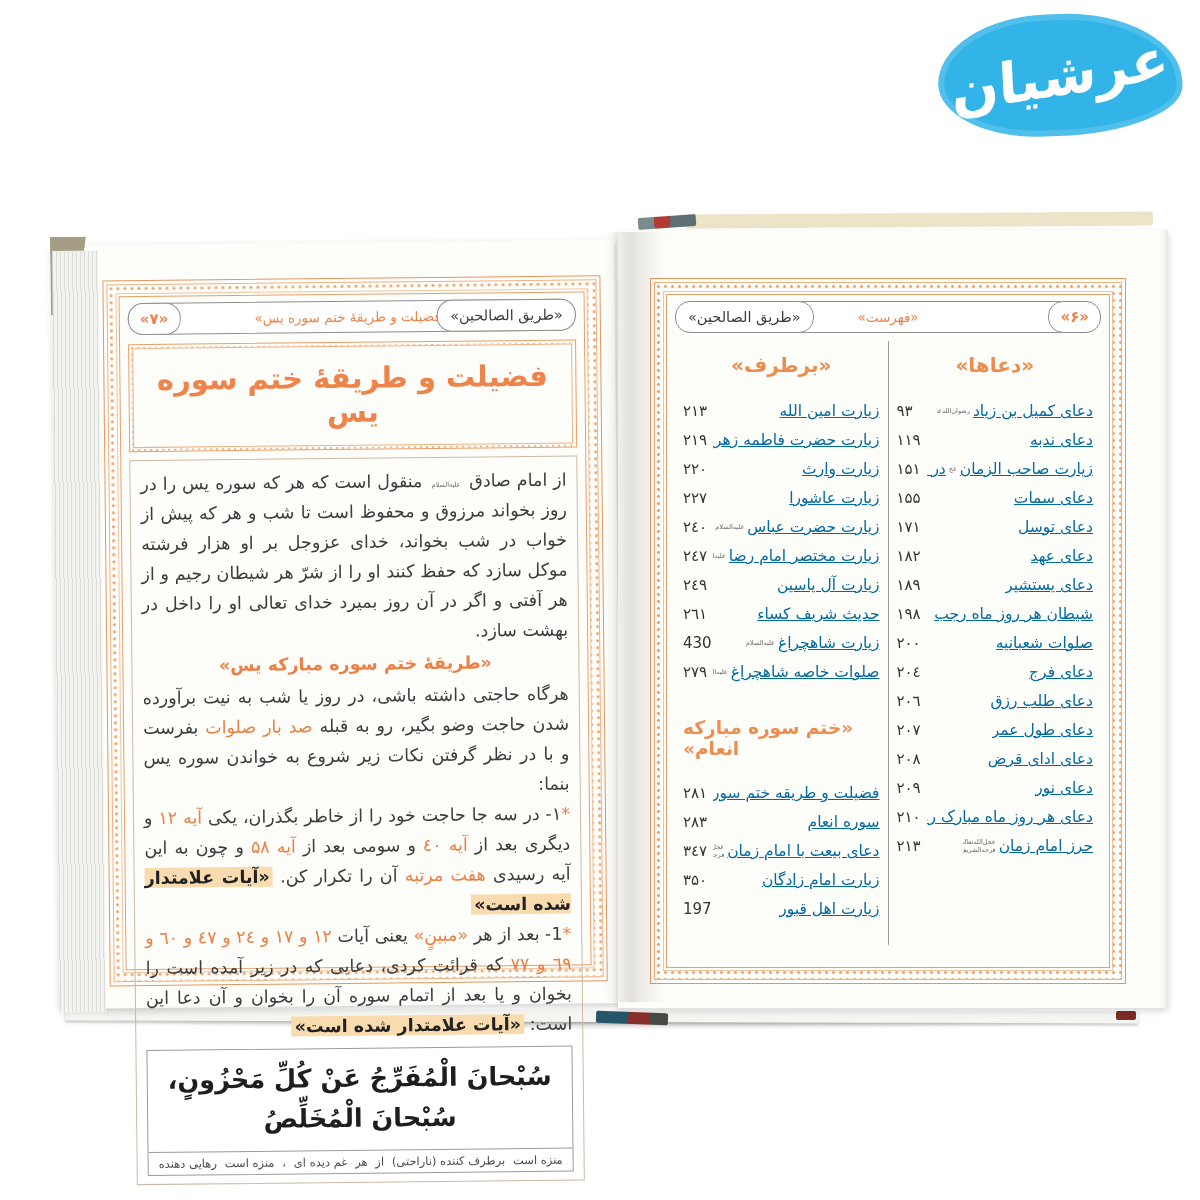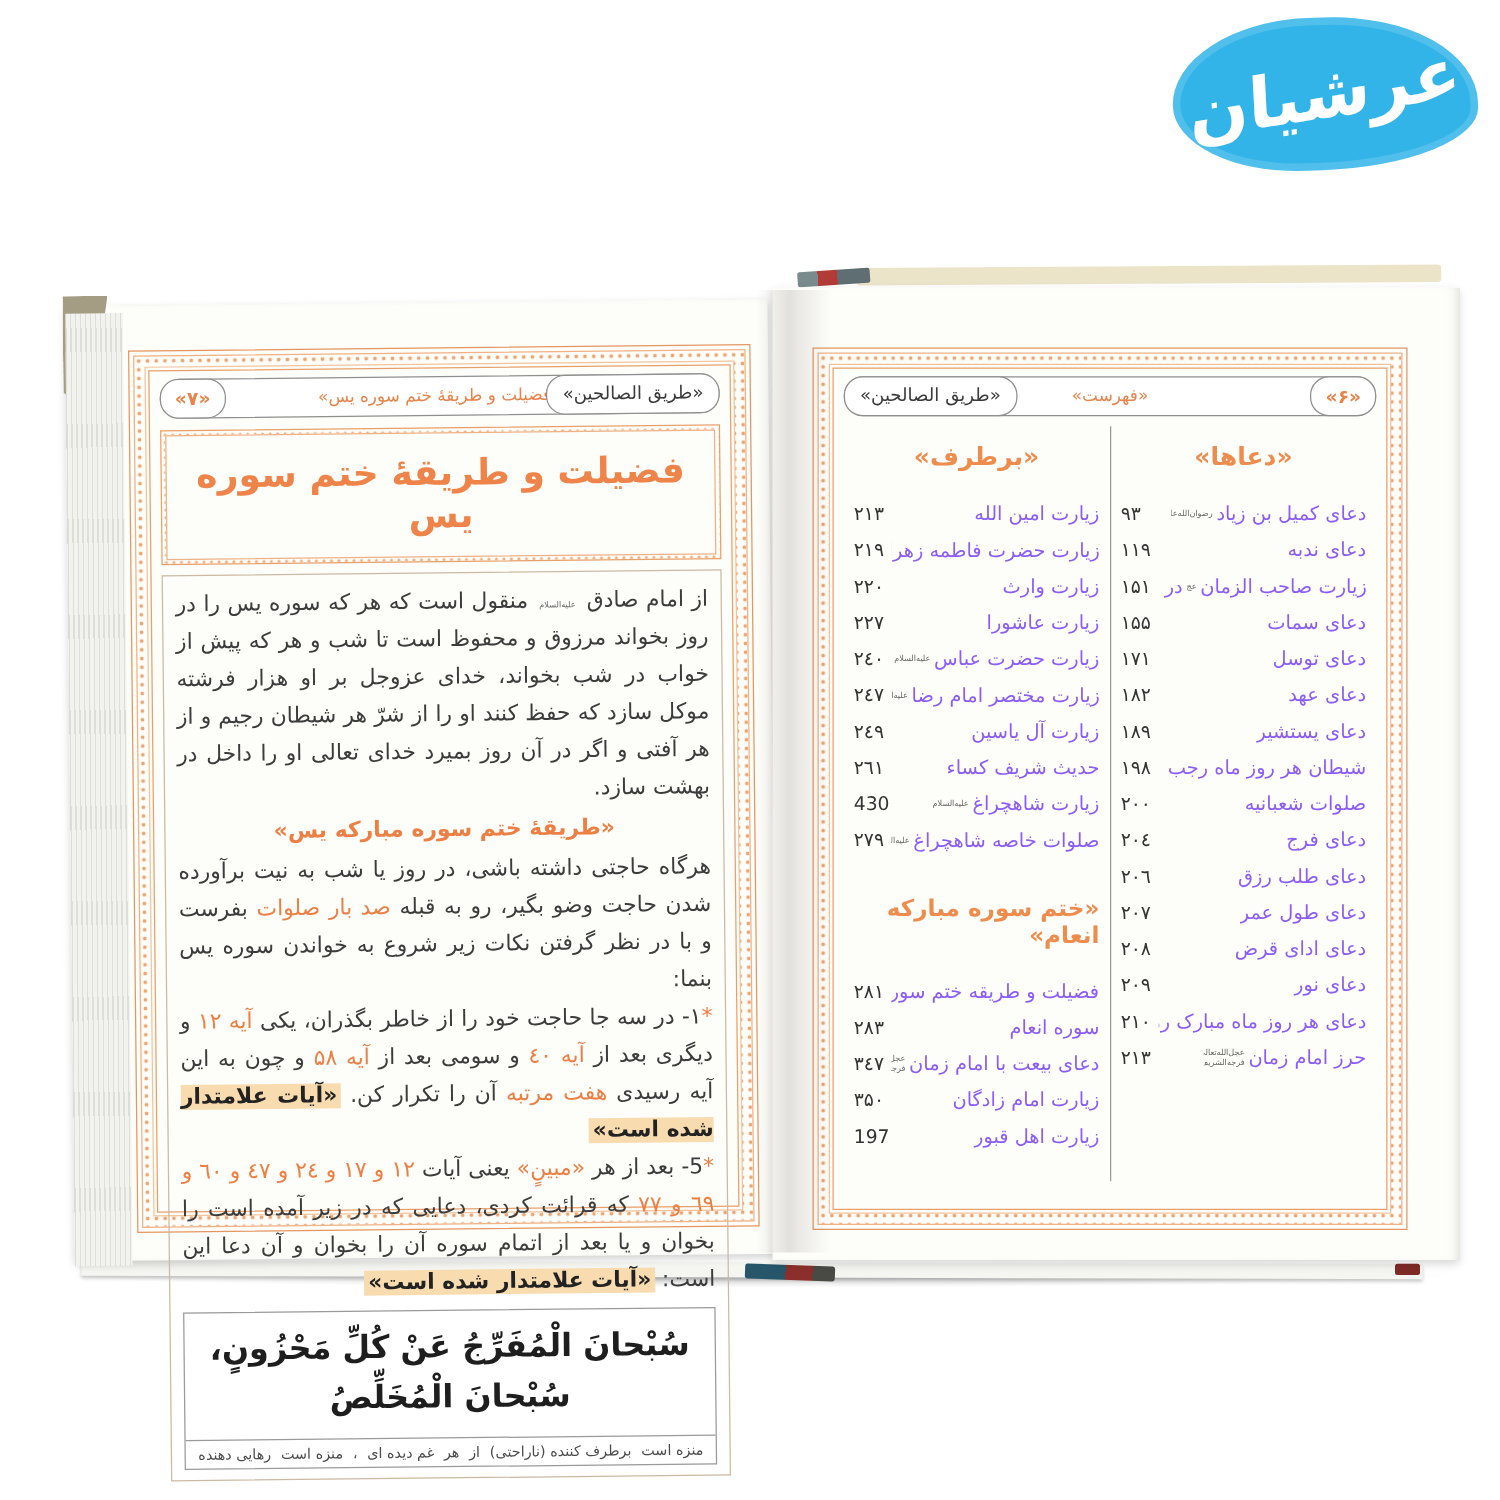--- a/index.html
+++ b/index.html
@@ -88,25 +88,25 @@
             align-items:center;padding:4px 6px;font-size:11.5px;color:#4a4a4a;}
 
   
   .toc{display:flex;direction:rtl;margin-top:6px;height:calc(100% - 40px);}
   .toc-col{flex:1 1 0;padding:0 8px;min-width:0;}
   .toc-divider{width:1px;background:#9a9a9a;margin:2px 0 14px;}
   .col-title{text-align:center;color:#ee8c4e;font-weight:bold;font-size:20px;margin:14px 0 24px;}
   .toc-row{display:flex;direction:rtl;justify-content:space-between;align-items:center;
            margin-bottom:8px;line-height:21px;}
   .row-main{display:flex;align-items:center;white-space:nowrap;overflow:hidden;min-width:0;}
-  .row-label{font-size:15.5px;color:#8b5cf6;}
+  .row-label{font-size:15.5px;color:#0369a1;text-decoration:underline;}
   .seal{font-size:6.5px;color:#666;margin:0 3px;max-width:30px;line-height:1.1;display:inline-block;
         white-space:normal;flex:0 0 auto;}
   .row-num{font-size:15px;color:#333;flex:0 0 auto;margin-right:6px;}
-  .enam-title{text-align:right;color:#ee8c4e;font-weight:bold;font-size:18.5px;margin:34px 0 24px;}
+  .enam-title{text-align:left;color:#ee8c4e;font-weight:bold;font-size:18.5px;margin:34px 0 24px;}
 </style>
 </head>
 <body>
 
 <div class="canvas">
 
   <div class="logo">
     <div class="logo-blob">
       <span class="logo-word">عرشیان</span>
     </div>
@@ -148,21 +148,21 @@
 
               <p class="body-text" style="margin:0;">
                 <span>هرگاه حاجتی داشته باشی، در روز یا شب به نیت برآورده شدن حاجت وضو بگیر، رو به قبله </span><span class="orange">صد بار صلوات</span><span> بفرست و با در نظر گرفتن نکات زیر شروع به خواندن سوره یس بنما:</span>
               </p>
 
               <p class="body-text" style="margin:0;">
                 <span class="orange">*</span><span>۱- در سه جا حاجت خود را از خاطر بگذران، یکی </span><span class="orange">آیه ۱۲</span><span> و دیگری بعد از </span><span class="orange">آیه ٤۰</span><span> و سومی بعد از </span><span class="orange">آیه ۵۸</span><span> و چون به این آیه رسیدی </span><span class="orange">هفت مرتبه</span><span> آن را تکرار کن. </span><span class="hl">«آیات علامتدار شده است»</span>
               </p>
 
               <p class="body-text" style="margin:0;">
-                <span class="orange">*</span><span>5- بعد از هر </span><span class="orange">«مبینٍ»</span><span> یعنی آیات </span><span class="orange">۱۲ و ۱۷ و ۲٤ و ٤۷ و ٦۰ و ٦۹ و ۷۷</span><span> که قرائت کردی، دعایی که در زیر آمده است را بخوان و یا بعد از اتمام سوره آن را بخوان و آن دعا این است: </span><span class="hl">«آیات علامتدار شده است»</span>
+                <span class="orange">*</span><span>1- بعد از هر </span><span class="orange">«مبینٍ»</span><span> یعنی آیات </span><span class="orange">۱۲ و ۱۷ و ۲٤ و ٤۷ و ٦۰ و ٦۹ و ۷۷</span><span> که قرائت کردی، دعایی که در زیر آمده است را بخوان و یا بعد از اتمام سوره آن را بخوان و آن دعا این است: </span><span class="hl">«آیات علامتدار شده است»</span>
               </p>
 
               <div class="dua-box">
                 <div class="dua-line">سُبْحانَ الْمُفَرِّجُ عَنْ كُلِّ مَحْزُونٍ، سُبْحانَ الْمُخَلِّصُ</div>
                 <div class="tr-row">
 
                 <span class="tr-word">منزه است</span>
                     <span class="tr-word">برطرف کننده (ناراحتی)</span>
                     <span class="tr-word">از</span>
                     <span class="tr-word">هر</span>

